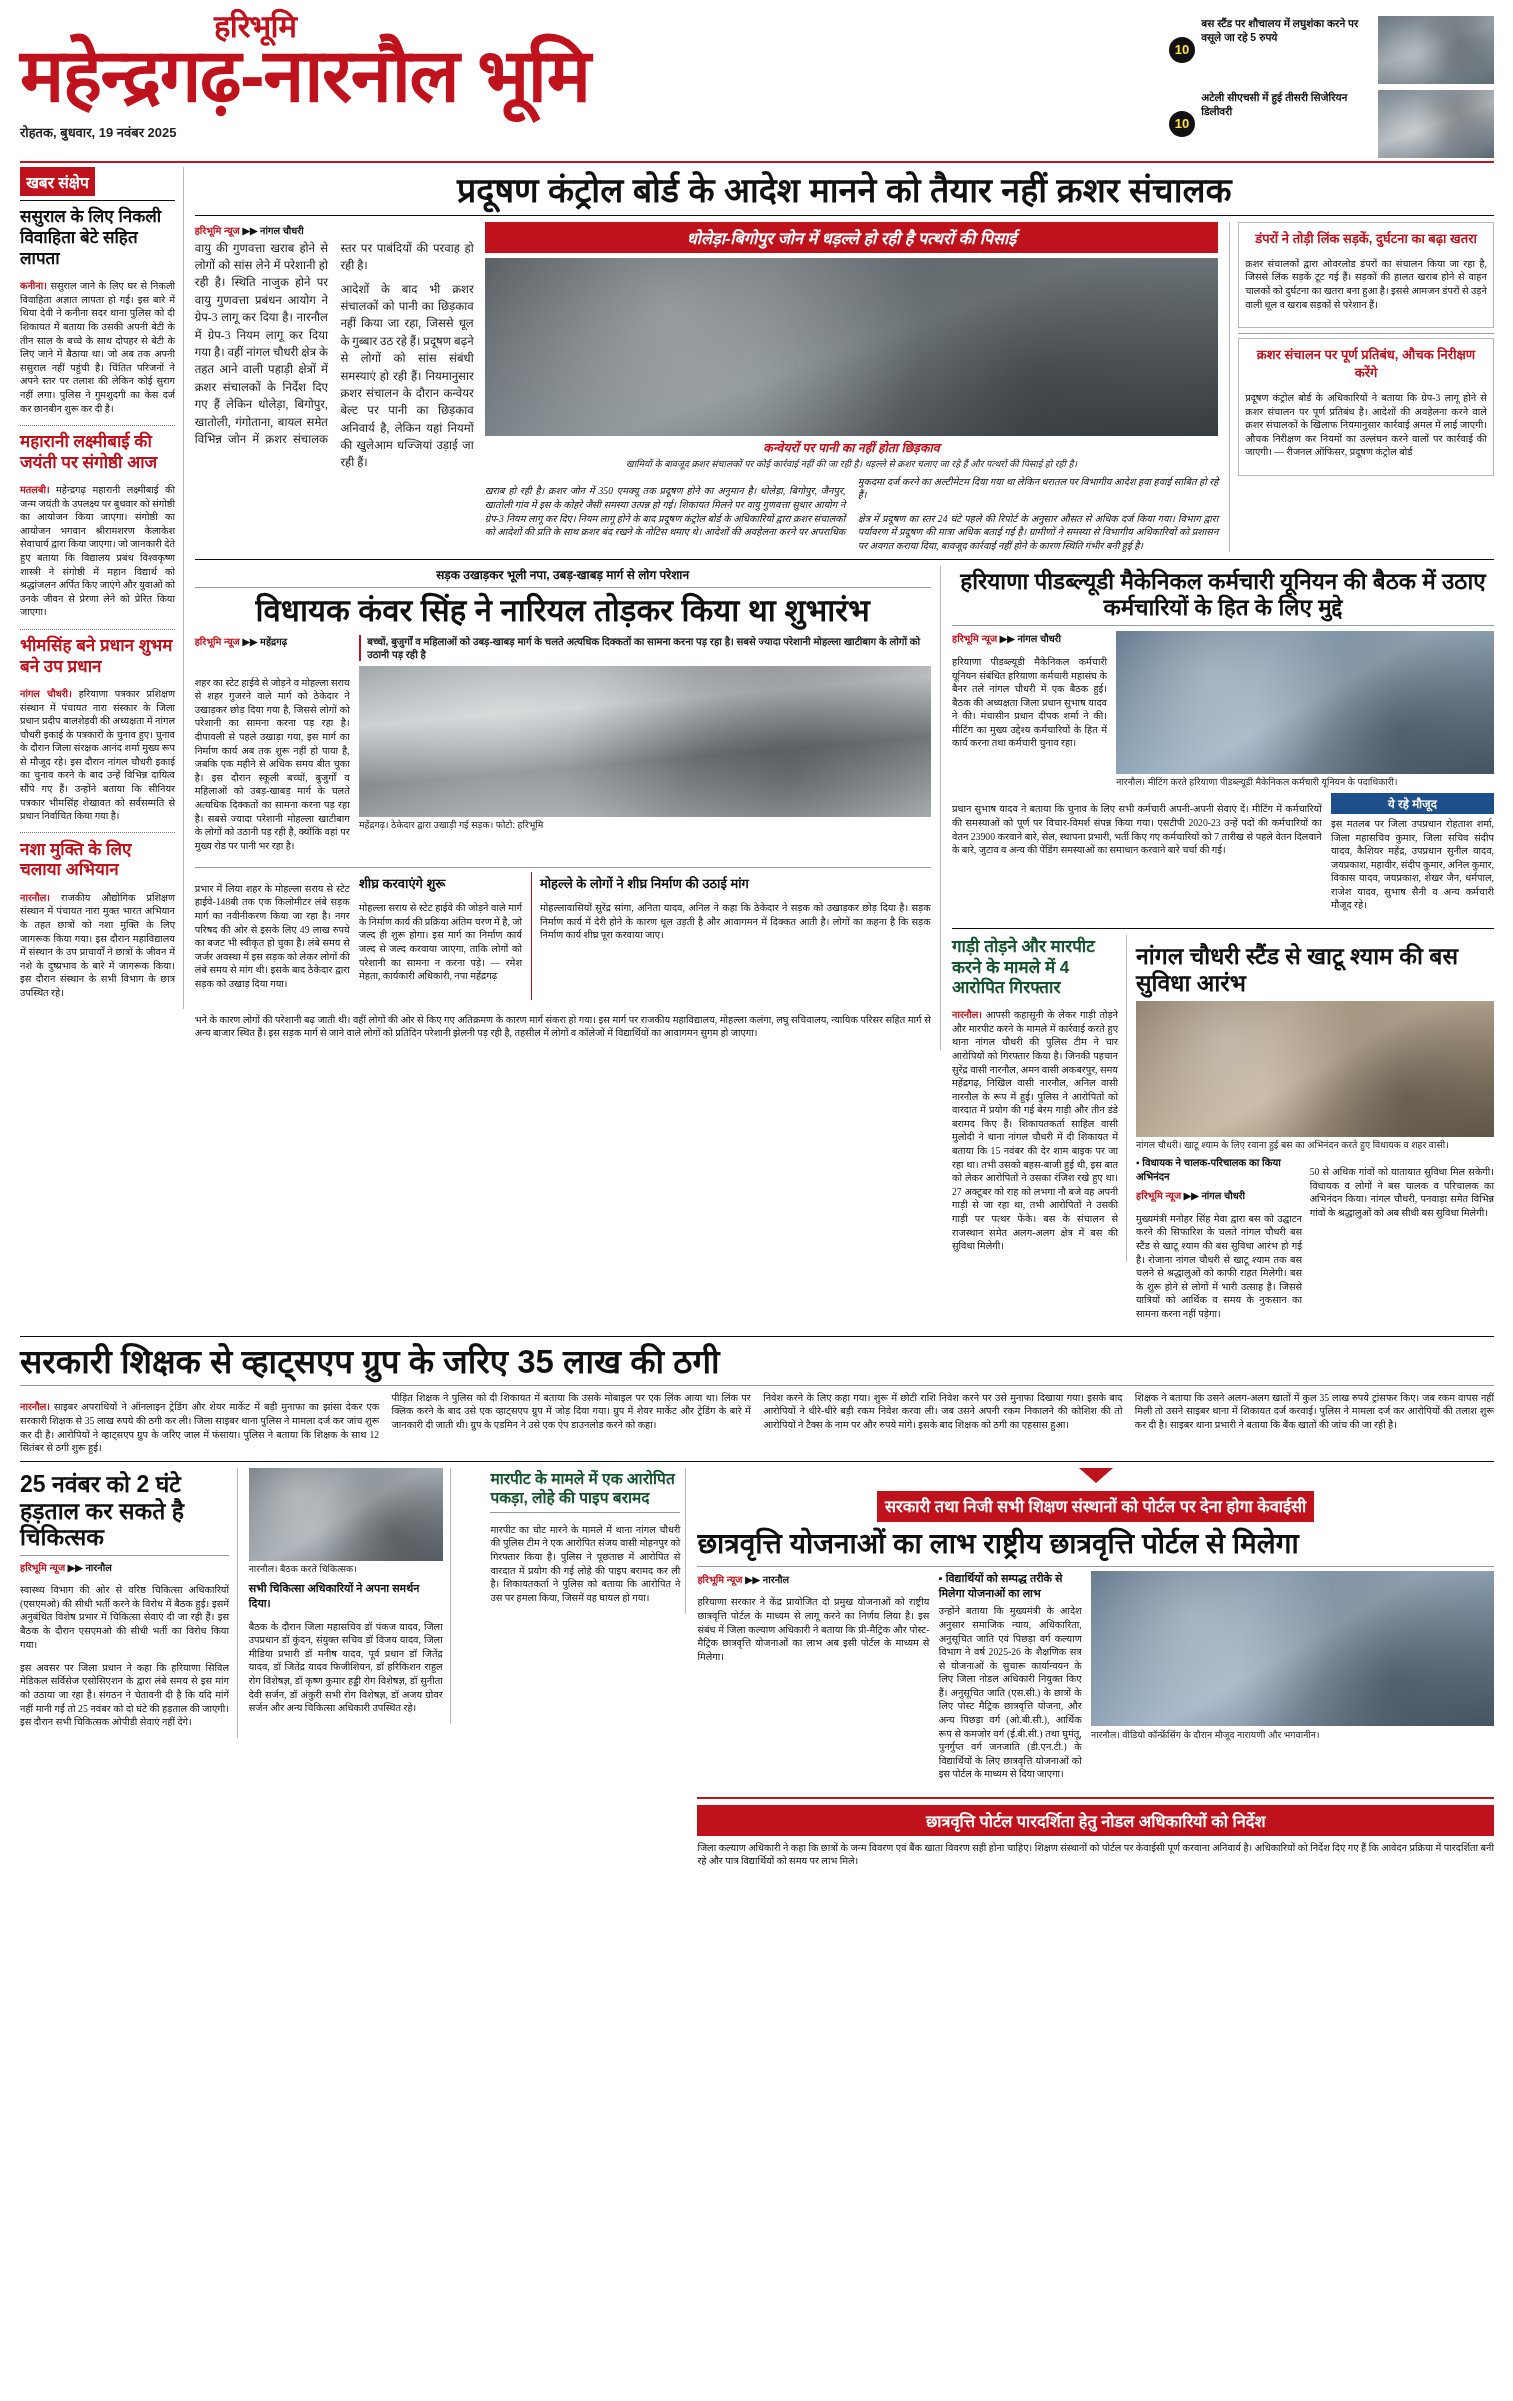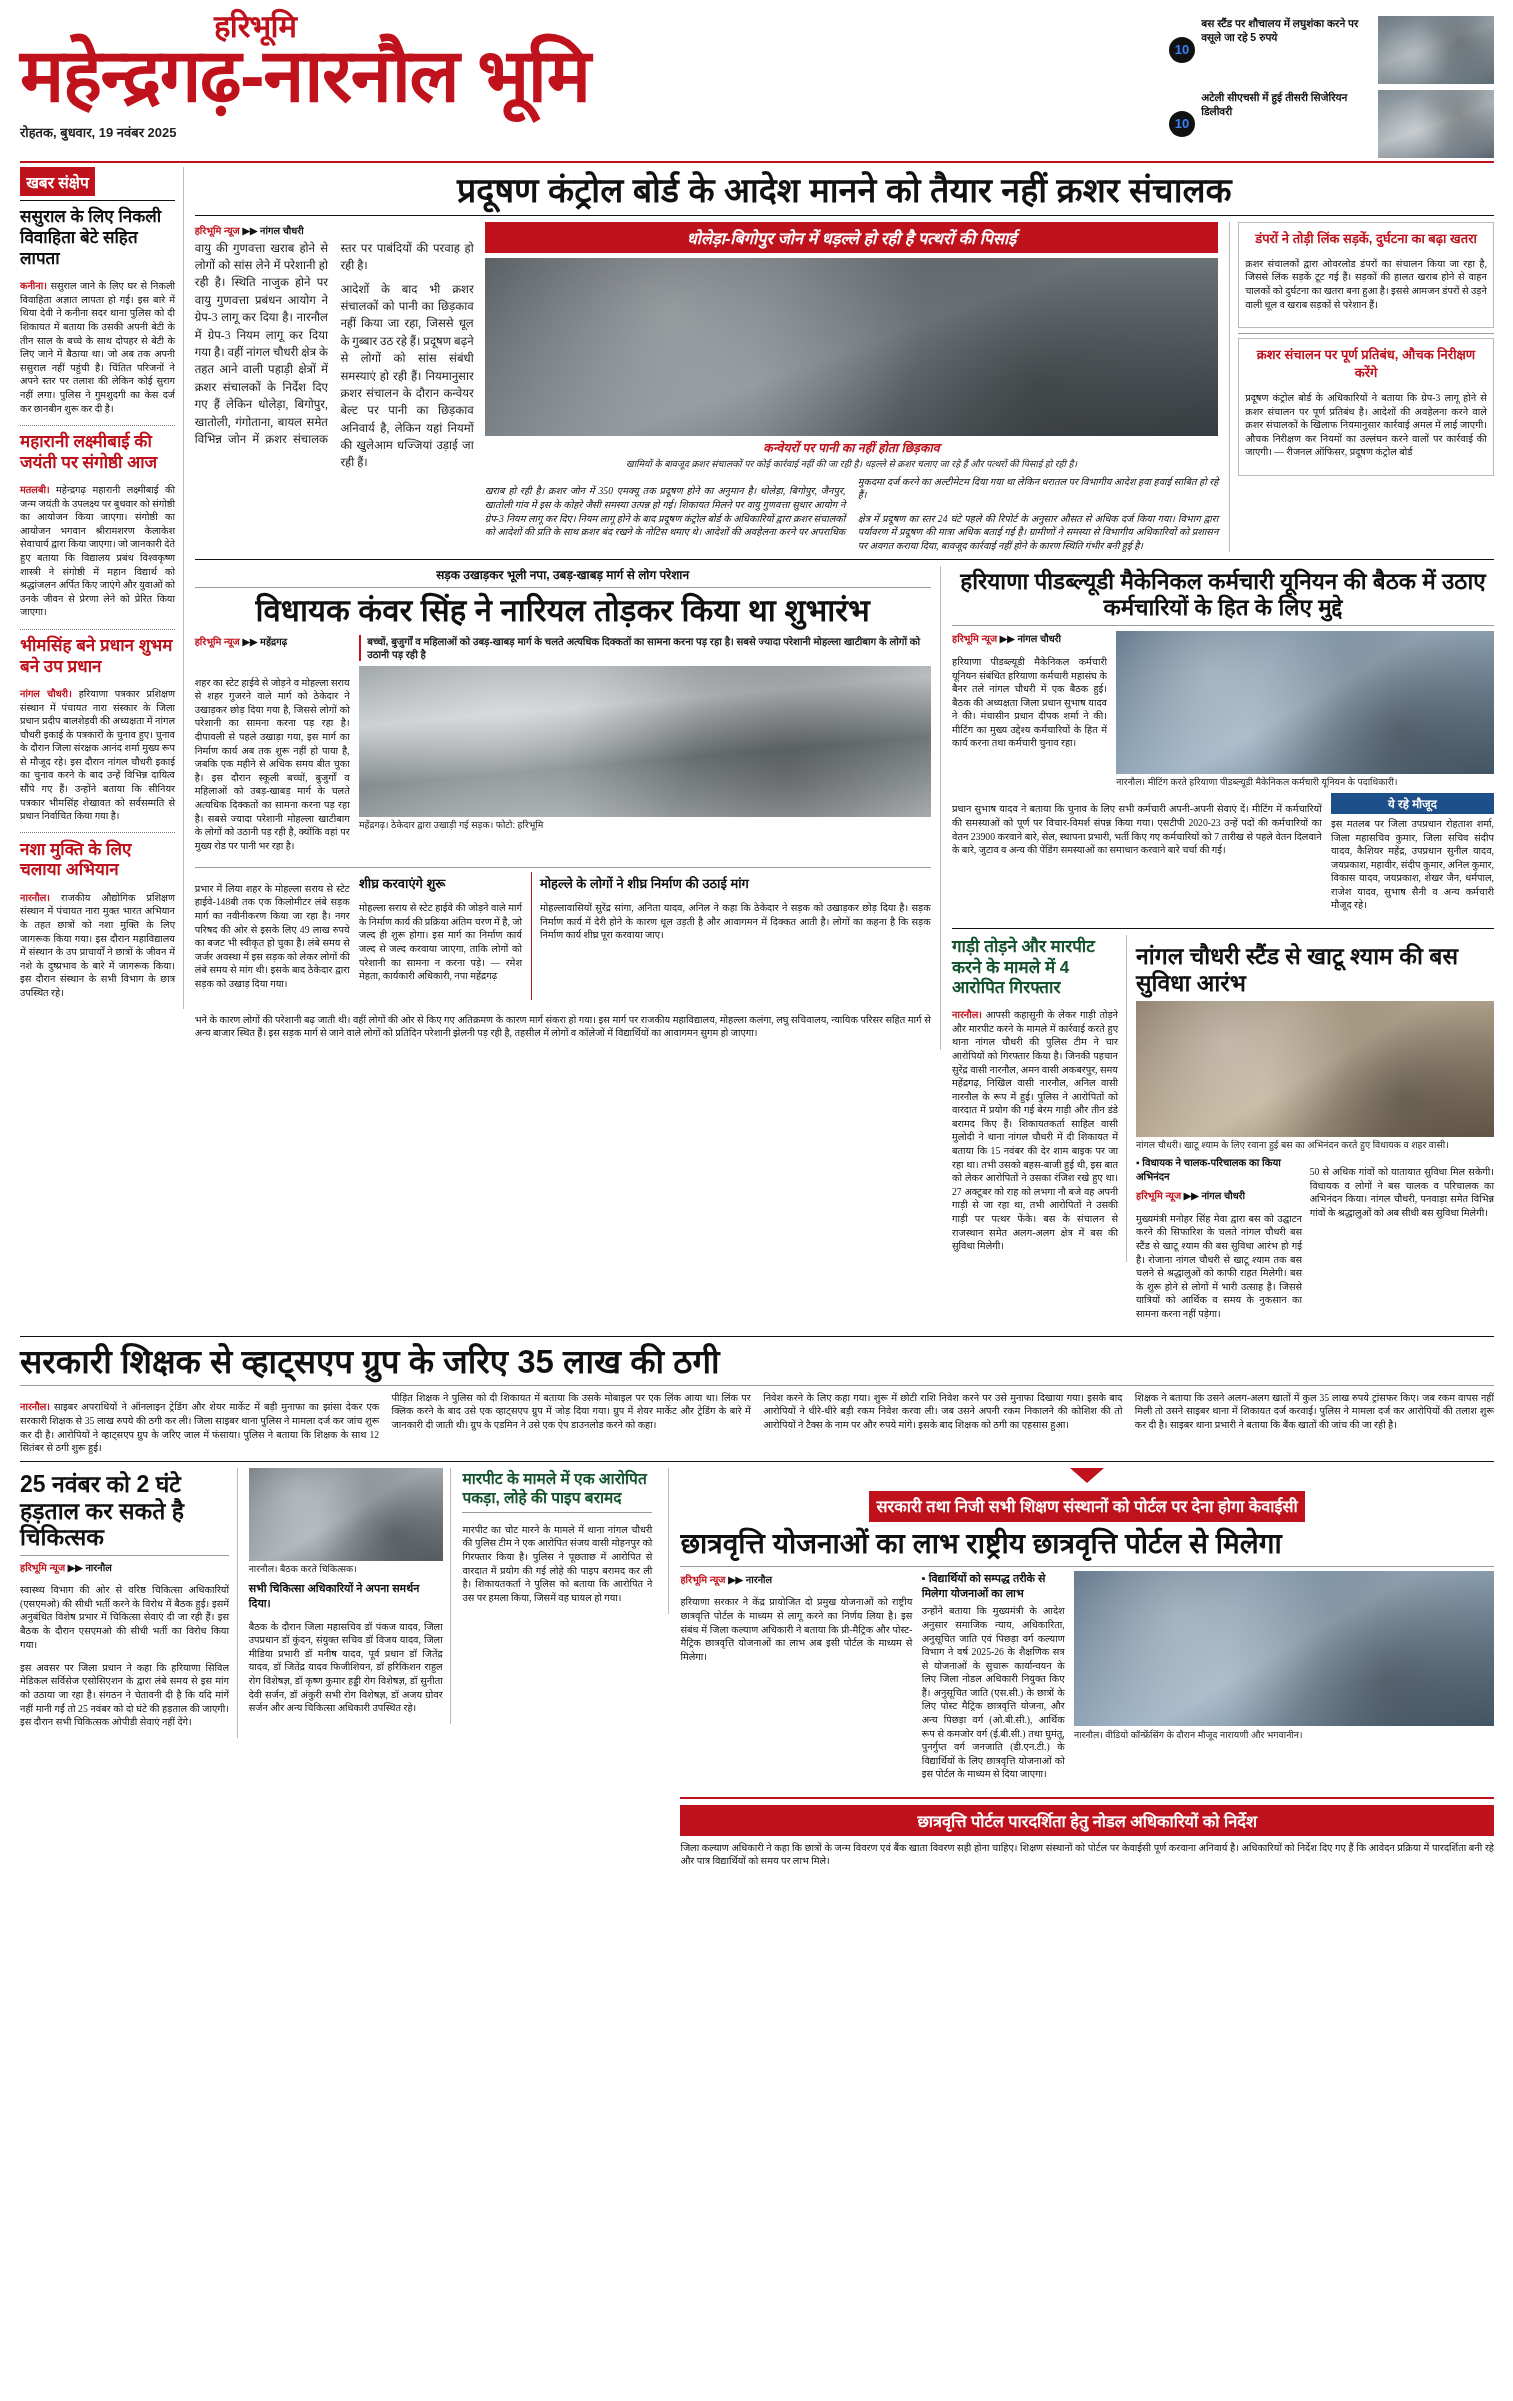--- a/index.html
+++ b/index.html
@@ -8,21 +8,21 @@
   .page{width:1514px;min-height:2401px;position:relative;padding:0;box-sizing:border-box;background:#fff;}
   .inner{padding:11px 20px 15.5px 20px;}
   
   .masthead{display:flex;align-items:flex-start;justify-content:space-between;border-bottom:2.3px solid #c0121c;padding-bottom:3.1px;}
   .mast-left{position:relative;}
   .brandlogo{font-family:"Liberation Sans",sans-serif;font-weight:bold;color:#c0121c;font-size:31px;letter-spacing:-0.8px;margin-left:194px;line-height:1;}
   .masttitle{font-family:"Liberation Sans",sans-serif;font-weight:bold;font-size:74px;color:#c0121c;line-height:1.05;margin-top:-4.6px;letter-spacing:-1.5px;}
   .mastmeta{font-family:"Liberation Sans",sans-serif;font-size:13px;color:#222;margin-top:7.7px;font-weight:bold;}
   .mast-right{width:325px;display:flex;flex-direction:column;gap:6.2px;padding-top:4.6px;}
   .promo{display:flex;align-items:stretch;gap:6.2px;height:68px;}
-  .promo .num{width:26px;height:26px;border-radius:50%;background:#111;color:#3b82f6;font-family:"Liberation Sans",sans-serif;font-size:13px;font-weight:bold;display:flex;align-items:center;justify-content:center;flex:0 0 26px;align-self:center;}
+  .promo .num{width:26px;height:26px;border-radius:50%;background:#111;color:#fde047;font-family:"Liberation Sans",sans-serif;font-size:13px;font-weight:bold;display:flex;align-items:center;justify-content:center;flex:0 0 26px;align-self:center;}
   .promo .ptxt{font-family:"Liberation Sans",sans-serif;font-size:10.5px;line-height:1.35;color:#111;flex:1;font-weight:bold;}
   .promo .pimg{width:116px;height:68px;flex:0 0 116px;background:#8a8f93;position:relative;overflow:hidden;}
   .pimg.a{background:linear-gradient(160deg,#6f7b84 0%,#9aa4aa 45%,#5d6a72 100%);}
   .pimg.b{background:linear-gradient(160deg,#7e8a93 0%,#b3b9bd 50%,#596570 100%);}
   .pimg:after{content:"";position:absolute;inset:0;background:
       radial-gradient(circle at 30% 60%,rgba(255,255,255,.28),transparent 40%),
       radial-gradient(circle at 70% 35%,rgba(0,0,0,.25),transparent 45%);}
   
   .rule{border-top:1.5px solid #111;margin:6.2px 0;}
   .thin{border-top:0.8px solid #9a9a9a;margin:4.6px 0;}
@@ -283,21 +283,21 @@
       <p class="tiny">इस अवसर पर जिला प्रधान ने कहा कि हरियाणा सिविल मेडिकल सर्विसेज एसोसिएशन के द्वारा लंबे समय से इस मांग को उठाया जा रहा है। संगठन ने चेतावनी दी है कि यदि मांगें नहीं मानी गईं तो 25 नवंबर को दो घंटे की हड़ताल की जाएगी। इस दौरान सभी चिकित्सक ओपीडी सेवाएं नहीं देंगे।</p>
     </div>
 
     <div style="width:194px;flex:0 0 194px;border-right:0.8px solid #bbb;padding-right:7.7px;">
       <div class="photo ph-grey" style="height:93px;"></div>
       <div class="cap">नारनौल। बैठक करते चिकित्सक।</div>
       <div class="sb-head" style="font-size:11px;margin-top:4.6px;">सभी चिकित्सा अधिकारियों ने अपना समर्थन दिया।</div>
       <p class="tiny">बैठक के दौरान जिला महासचिव डॉ पंकज यादव, जिला उपप्रधान डॉ कुंदन, संयुक्त सचिव डॉ विजय यादव, जिला मीडिया प्रभारी डॉ मनीष यादव, पूर्व प्रधान डॉ जितेंद्र यादव, डॉ जितेंद्र यादव फिजीशियन, डॉ हरिकिशन राहुल रोग विशेषज्ञ, डॉ कृष्ण कुमार हड्डी रोग विशेषज्ञ, डॉ सुनीता देवी सर्जन, डॉ अंकुरी सभी रोग विशेषज्ञ, डॉ अजय ग्रोवर सर्जन और अन्य चिकित्सा अधिकारी उपस्थित रहे।</p>
     </div>
 
-    <div style="width:190px;flex:0 0 190px;border-right:0.8px solid #bbb;padding-right:16px;">
+    <div style="width:190px;flex:0 0 190px;border-right:0.8px solid #bbb;padding-right:5px;margin-left:28px;">
       <h3 class="head" style="font-size:15.5px;">मारपीट के मामले में एक आरोपित पकड़ा, लोहे की पाइप बरामद</h3>
       <div class="thin"></div>
       <p class="tiny">मारपीट का चोट मारने के मामले में थाना नांगल चौधरी की पुलिस टीम ने एक आरोपित संजय वासी मोहनपुर को गिरफ्तार किया है। पुलिस ने पूछताछ में आरोपित से वारदात में प्रयोग की गई लोहे की पाइप बरामद कर ली है। शिकायतकर्ता ने पुलिस को बताया कि आरोपित ने उस पर हमला किया, जिसमें वह घायल हो गया।</p>
     </div>
 
     <div style="flex:1;">
       <div style="display:flex;align-items:center;gap:7.7px;flex-direction:column;">
         <div class="arrow-down"></div>
         <div class="redbar" style="flex:1;text-align:left;">सरकारी तथा निजी सभी शिक्षण संस्थानों को पोर्टल पर देना होगा केवाईसी</div>
       </div>

